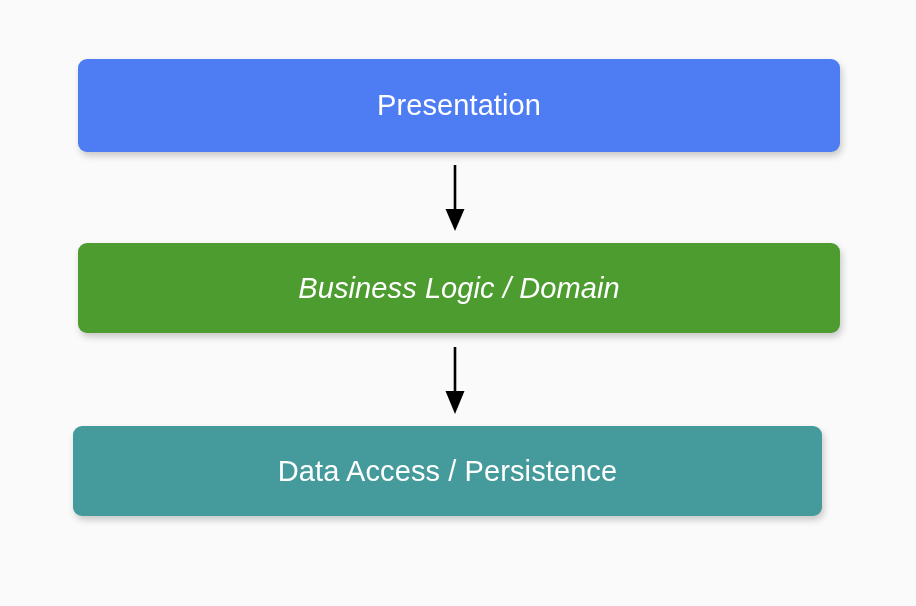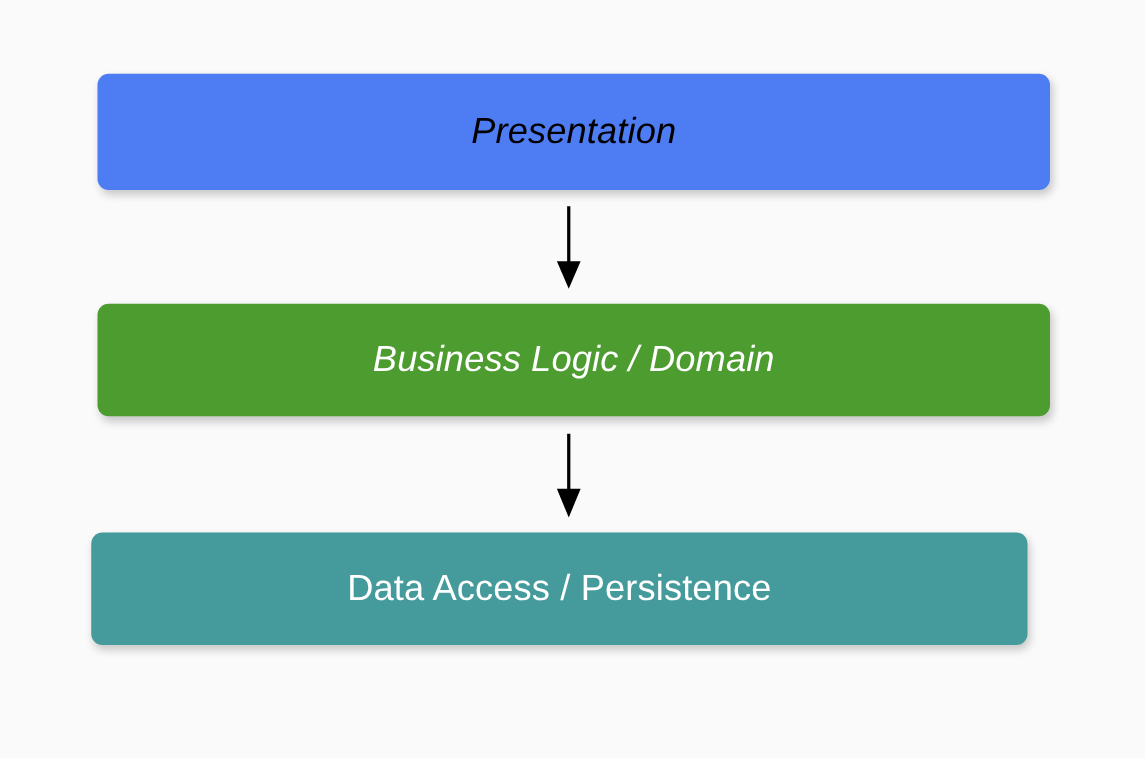--- a/index.html
+++ b/index.html
@@ -86,21 +86,21 @@
     top: 347px;
     height: 67px;
   }
 </style>
 </head>
 <body style="background: rgb(250, 250, 250);">
 
 <div id="diagram-canvas">
 
   <div class="layer-box" id="layer-presentation" style="background: rgb(77, 124, 243);">
-    <span class="layer-label" style="color: #000000; font-style: italic;">Presentation</span>
+    <span class="layer-label" style="color: #ffffff;">Presentation</span>
   </div>
 
   <svg class="flow-arrow" id="arrow-presentation-to-business" viewBox="0 0 36 66" xmlns="http://www.w3.org/2000/svg">
     <line x1="18" y1="0" x2="18" y2="46" stroke="#000000" stroke-width="2.6"></line>
     <polygon points="8.5,44 27.5,44 18,66" fill="#000000"></polygon>
   </svg>
 
   <div class="layer-box" id="layer-business-logic" style="background: rgb(77, 156, 48);">
     <span class="layer-label" style="color: rgb(255, 255, 255);">Business Logic / Domain</span>
   </div>

